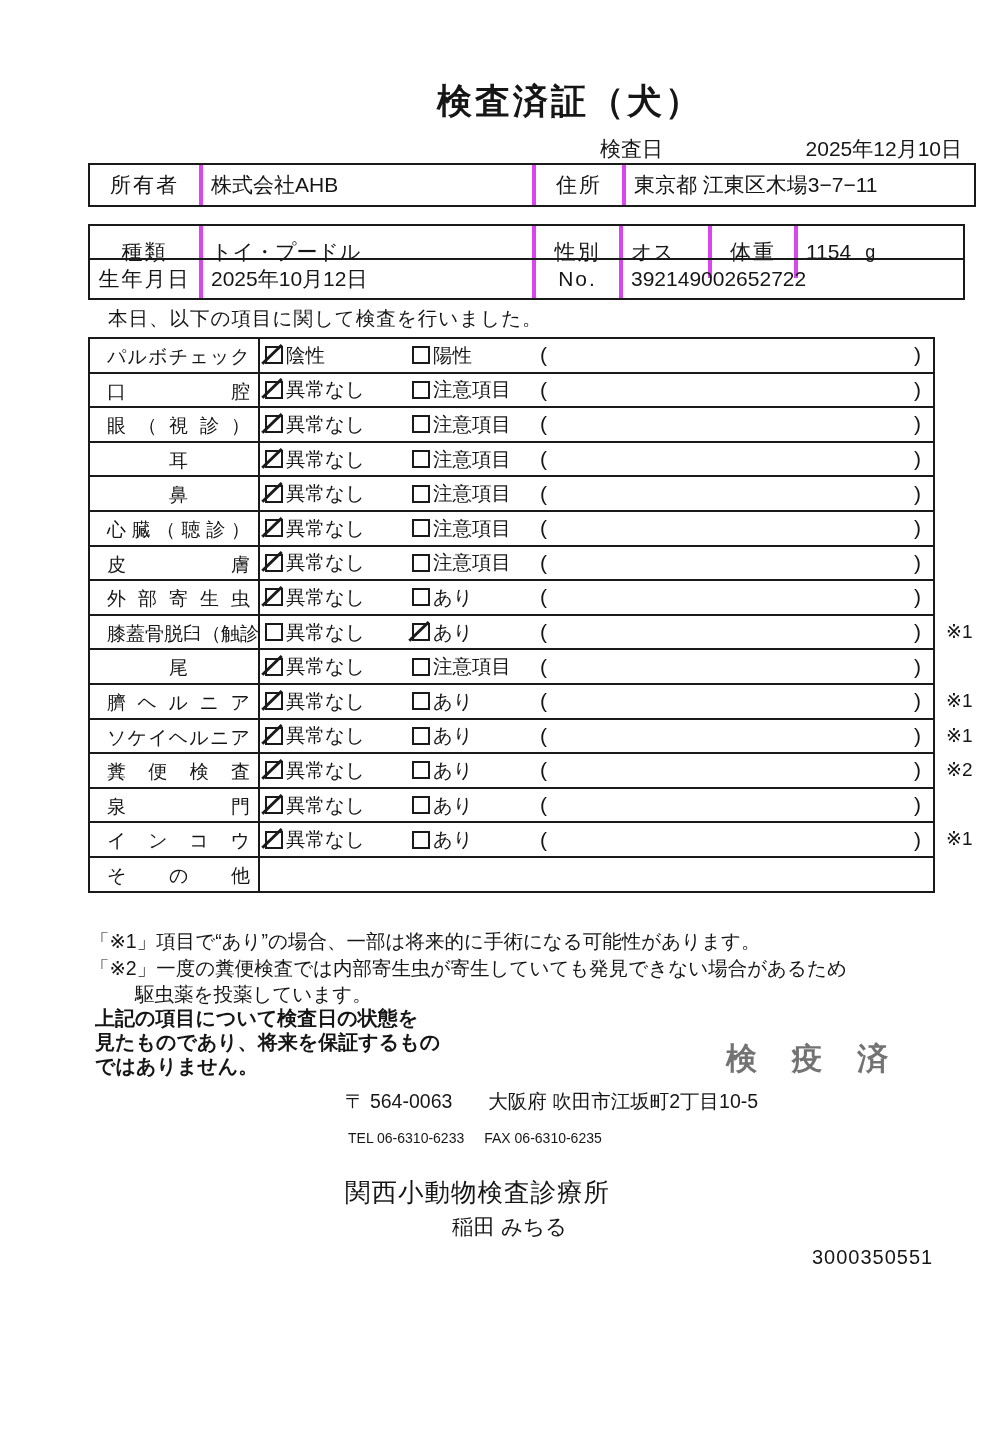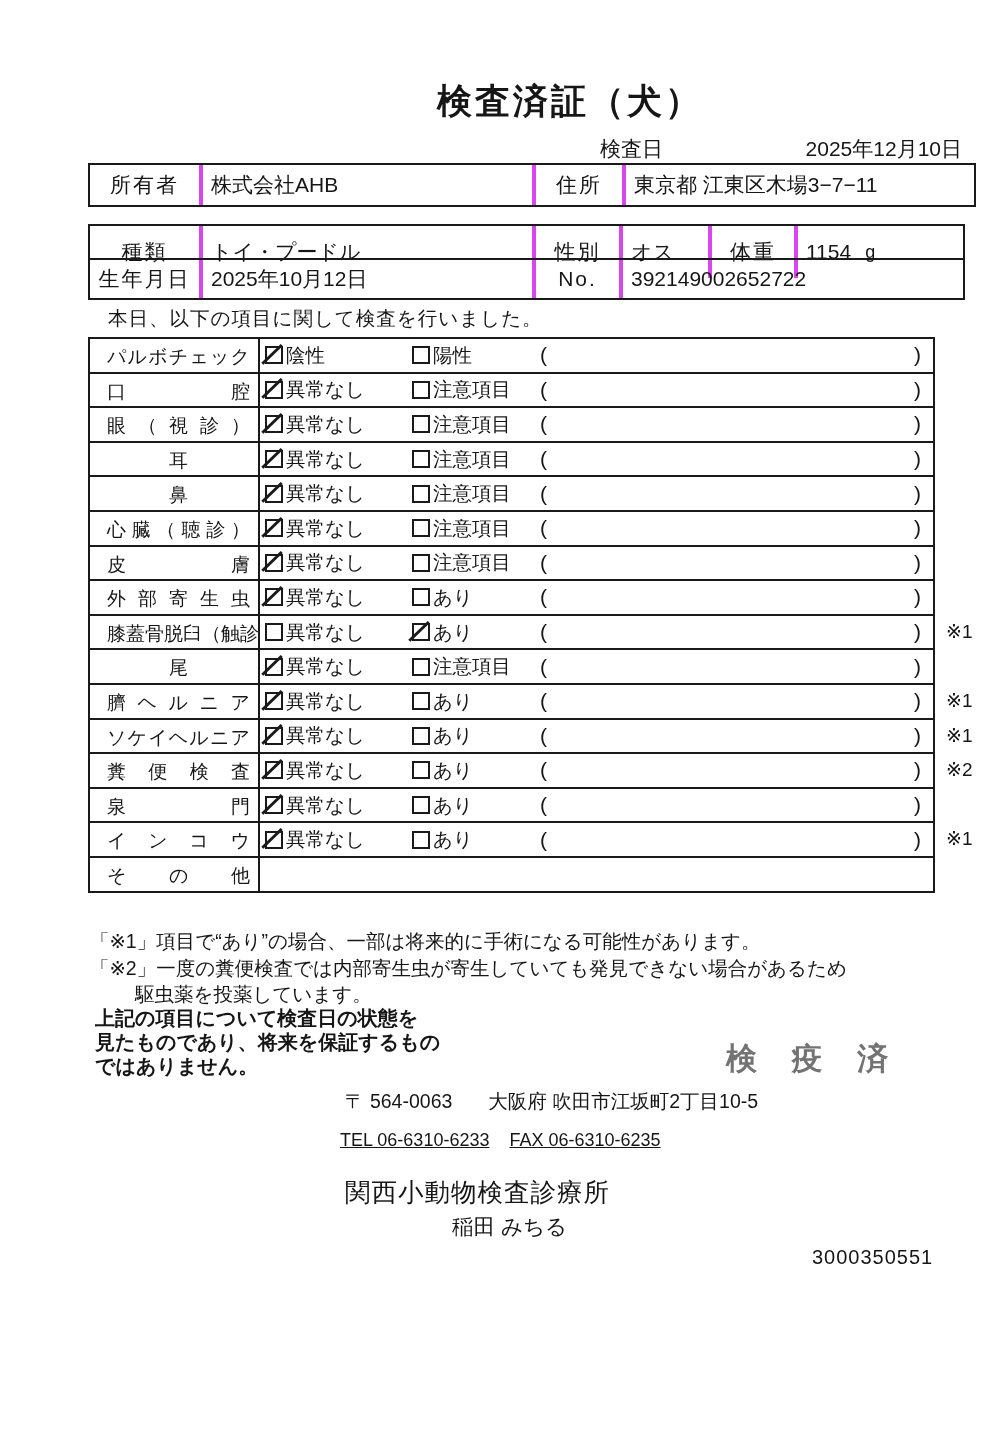--- a/index.html
+++ b/index.html
@@ -63,21 +63,21 @@
   .fn2{top:955px;left:90px;font-size:19.5px;}
   .fn2b{top:981px;left:135px;font-size:19.5px;}
   
   .disclaimer{top:1006px;left:95px;font-size:20px;font-weight:600;line-height:24px;}
   
   .stamp{top:1038px;left:726px;font-size:31px;font-weight:bold;
     letter-spacing:13px;color:#737373;}
   
   .addr{top:1088px;left:345px;font-size:19.5px;}
   .addr .gap{display:inline-block;width:36px;}
-  .telfax{top:1130px;left:340px;font-size:18px;text-decoration:underline;}
+  .telfax{top:1130px;left:348px;font-size:14px;}
   .telfax .gap{display:inline-block;width:20px;}
   .clinic{top:1175px;left:345px;font-size:25.5px;letter-spacing:1px;}
   .examiner{top:1212px;left:452px;font-size:21.5px;}
   .docnum{top:1246px;left:812px;font-size:20px;letter-spacing:1px;}
 </style>
 </head>
 <body>
 
 <div class="page">
 

